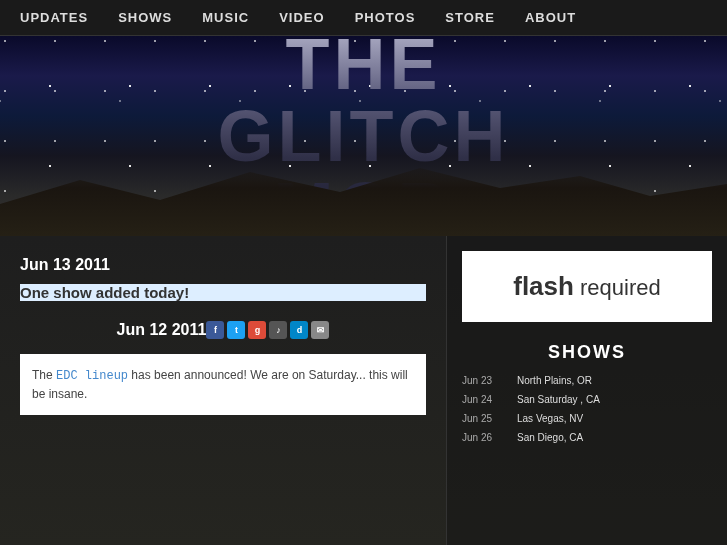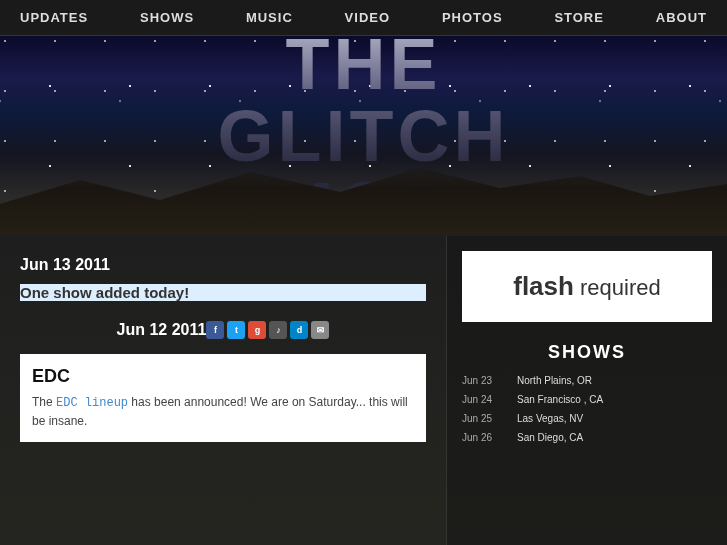--- a/index.html
+++ b/index.html
@@ -11,21 +11,21 @@
       color: #fff;
       overflow-x: hidden;
     }
 
     
     #nav {
       background: #1a1a1a;
       border-bottom: 1px solid #333;
       display: flex;
       align-items: center;
-      justify-content: space-between;
+      justify-content: flex-start;
       gap: 30px;
       padding: 10px 20px;
     }
     .nav-item {
       color: #ddd;
       font-size: 13px;
       font-weight: bold;
       letter-spacing: 1px;
       cursor: pointer;
       text-decoration: none;
@@ -247,21 +247,20 @@
       <div class="social-row">
         <div class="social-icon si-fb">f</div>
         <div class="social-icon si-tw">t</div>
         <div class="social-icon si-gg">g</div>
         <div class="social-icon si-ap">♪</div>
         <div class="social-icon si-dl">d</div>
         <div class="social-icon si-em">✉</div>
       </div>
     </div>
     <div class="post-entry">
-      <div class="post-entry-title">EDC</div>
       <div class="post-entry-text">
         <span>The </span><a>EDC lineup</a><span> has been announced! We are on Saturday... this will be insane.</span>
       </div>
     </div>
 
   </div>
 
   <div id="right-col">
 
     <div class="flash-box">
@@ -269,21 +268,21 @@
     </div>
 
     <div class="shows-title">SHOWS</div>
 
     <div class="show-row">
       <span class="show-date">Jun 23</span>
       <span class="show-venue">North Plains, OR</span>
     </div>
     <div class="show-row">
       <span class="show-date">Jun 24</span>
-      <span class="show-venue">San Francisco , CA</span>
+      <span class="show-venue">San Saturday , CA</span>
     </div>
     <div class="show-row">
       <span class="show-date">Jun 25</span>
       <span class="show-venue">Las Vegas, NV</span>
     </div>
     <div class="show-row">
       <span class="show-date">Jun 26</span>
       <span class="show-venue">San Diego, CA</span>
     </div>
 

